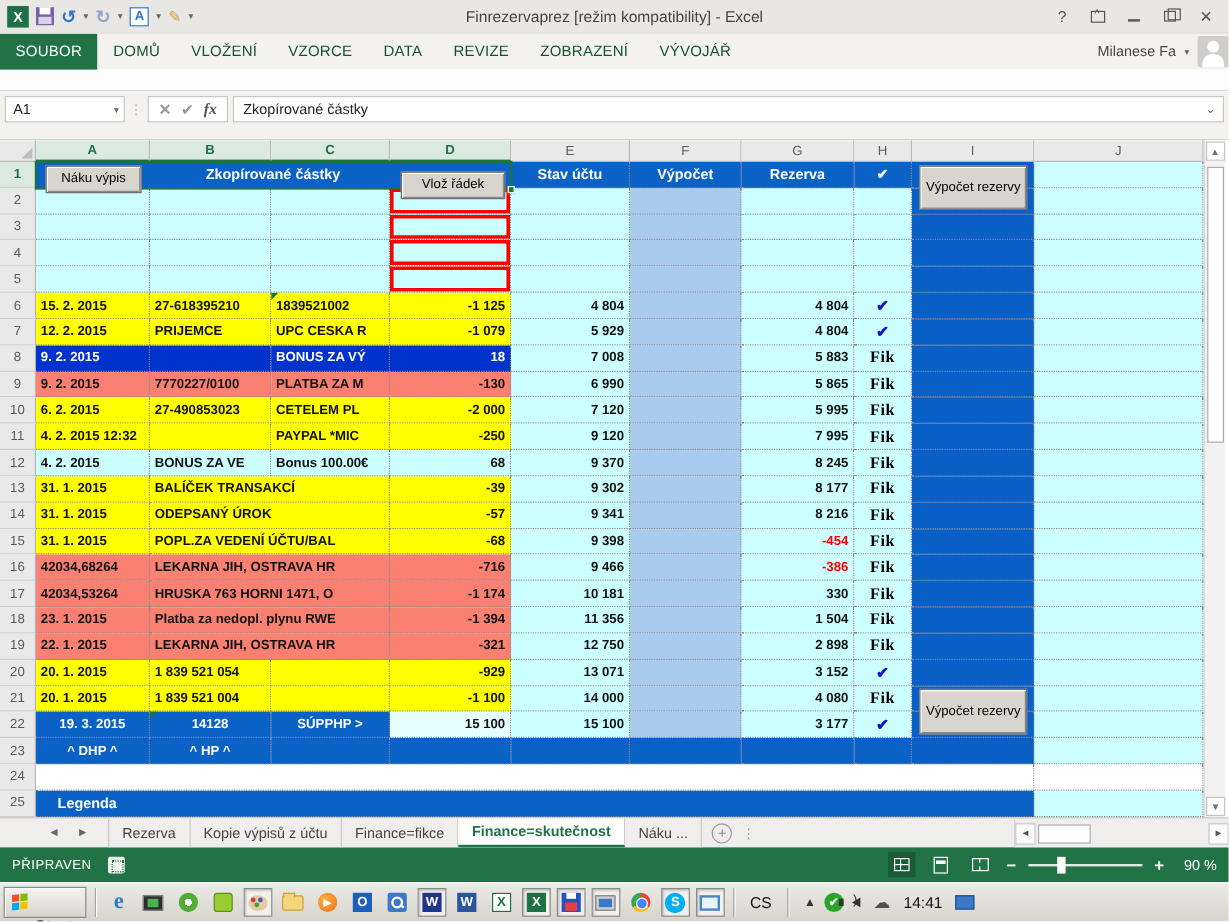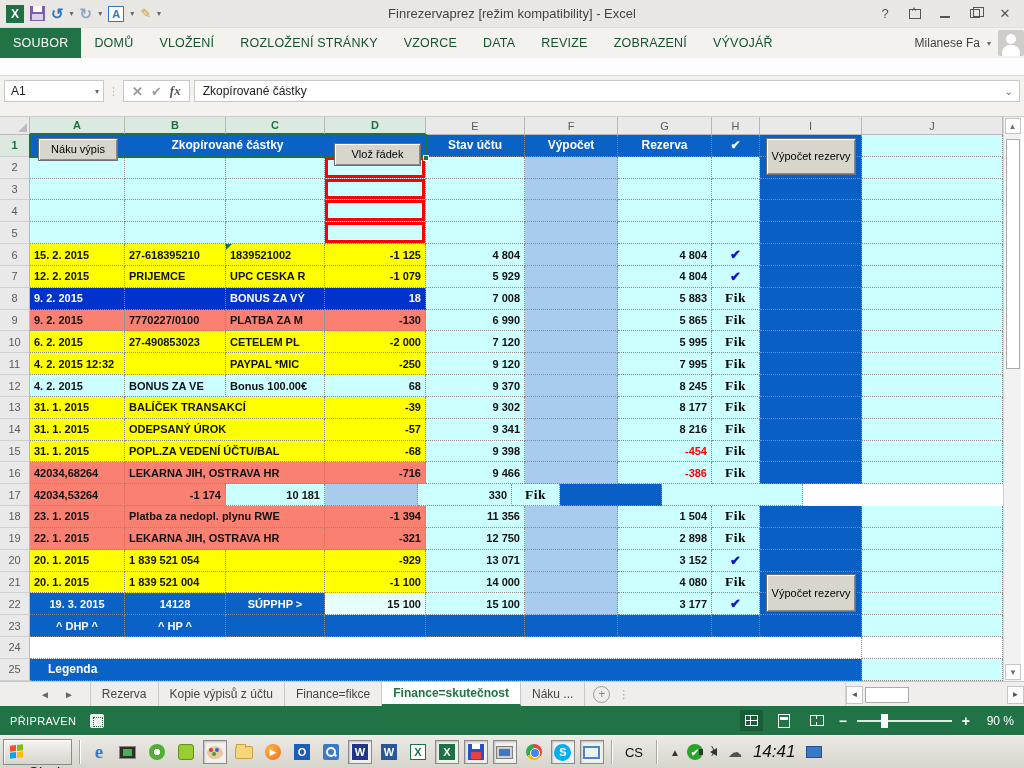--- a/index.html
+++ b/index.html
@@ -157,21 +157,21 @@
   .ico-skype { width:17px; height:17px; border-radius:50%; background:#00AFF0; color:#fff; font-weight:bold; font-size:11px; display:flex; align-items:center; justify-content:center; }
   .ico-frame { width:17px; height:13px; border:2px solid #4C84C8; background:#EAF2FA; }
   .cslabel { font-size:13px; color:#111; padding:0 6px; }
   .tray { display:flex; align-items:center; gap:7px; padding-left:6px; }
   .caret { font-size:10px; color:#333; }
   .ico-av { width:16px; height:16px; border-radius:50%; background:#28A428; color:#fff; font-size:10px; font-weight:bold; display:flex; align-items:center; justify-content:center; }
   .ico-speaker { width:0; height:0; border-top:4px solid transparent; border-bottom:4px solid transparent; border-right:7px solid #333; position:relative; margin-right:4px; }
   .ico-speaker:before { content:""; position:absolute; left:-11px; top:-3px; width:4px; height:6px; background:#333; }
   .ico-speaker:after { content:")"; position:absolute; left:1px; top:-8px; color:#333; font-size:11px; }
   .ico-cloud { font-size:14px; color:#505050; }
-  .clock { font-size:17px; color:#111; padding:0 4px;font-style:italic; }
+  .clock { font-size:13px; color:#111; padding:0 4px; }
   .showdesk { width:16px; height:12px; background:#3C78C8; border:1px solid #20508C; }
 </style>
 </head>
 <body>
 
 <div class="app">
 
   <div class="titlebar">
     <div class="qat">
       <div class="xlogo">X</div>
@@ -199,21 +199,20 @@
         </div>
       <div class="wbtn">✕</div>
     </div>
   </div>
 
   <div class="tabsrow">
     <div id="ribbon-tabs" style="display:flex">
         <div class="rtab active">SOUBOR</div>
         <div class="rtab">DOMŮ</div>
         <div class="rtab">VLOŽENÍ</div>
-        <div class="rtab">ROZLOŽENÍ STRÁNKY</div>
         <div class="rtab">VZORCE</div>
         <div class="rtab">DATA</div>
         <div class="rtab">REVIZE</div>
         <div class="rtab">ZOBRAZENÍ</div>
         <div class="rtab">VÝVOJÁŘ</div>
       </div>
     <div class="acct">
       <span>Milanese Fa</span>
       <span class="dd">▾</span>
       <div class="avatar"></div>
@@ -473,20 +472,21 @@
           <div class="cell cG bg-cyan tr redtx">-386</div>
           <div class="cell cH bg-cyan ctr">
             <span class="fik">Fik</span>
           </div>
           <div class="cell cI coli"></div>
           <div class="cell cJ bg-cyan"></div>
         </div>
         <div class="grow">
           <div class="rnum">17</div>
           <div class="cell cA bg-salmon tl">42034,53264</div>
+          <div class="cell cBC bg-salmon tl">HRUSKA 763 HORNI 1471, O</div>
           <div class="cell cD bg-salmon tr">-1 174</div>
           <div class="cell cE bg-cyan tr">10 181</div>
           <div class="cell cF colf"></div>
           <div class="cell cG bg-cyan tr">330</div>
           <div class="cell cH bg-cyan ctr">
             <span class="fik">Fik</span>
           </div>
           <div class="cell cI coli"></div>
           <div class="cell cJ bg-cyan"></div>
         </div>

